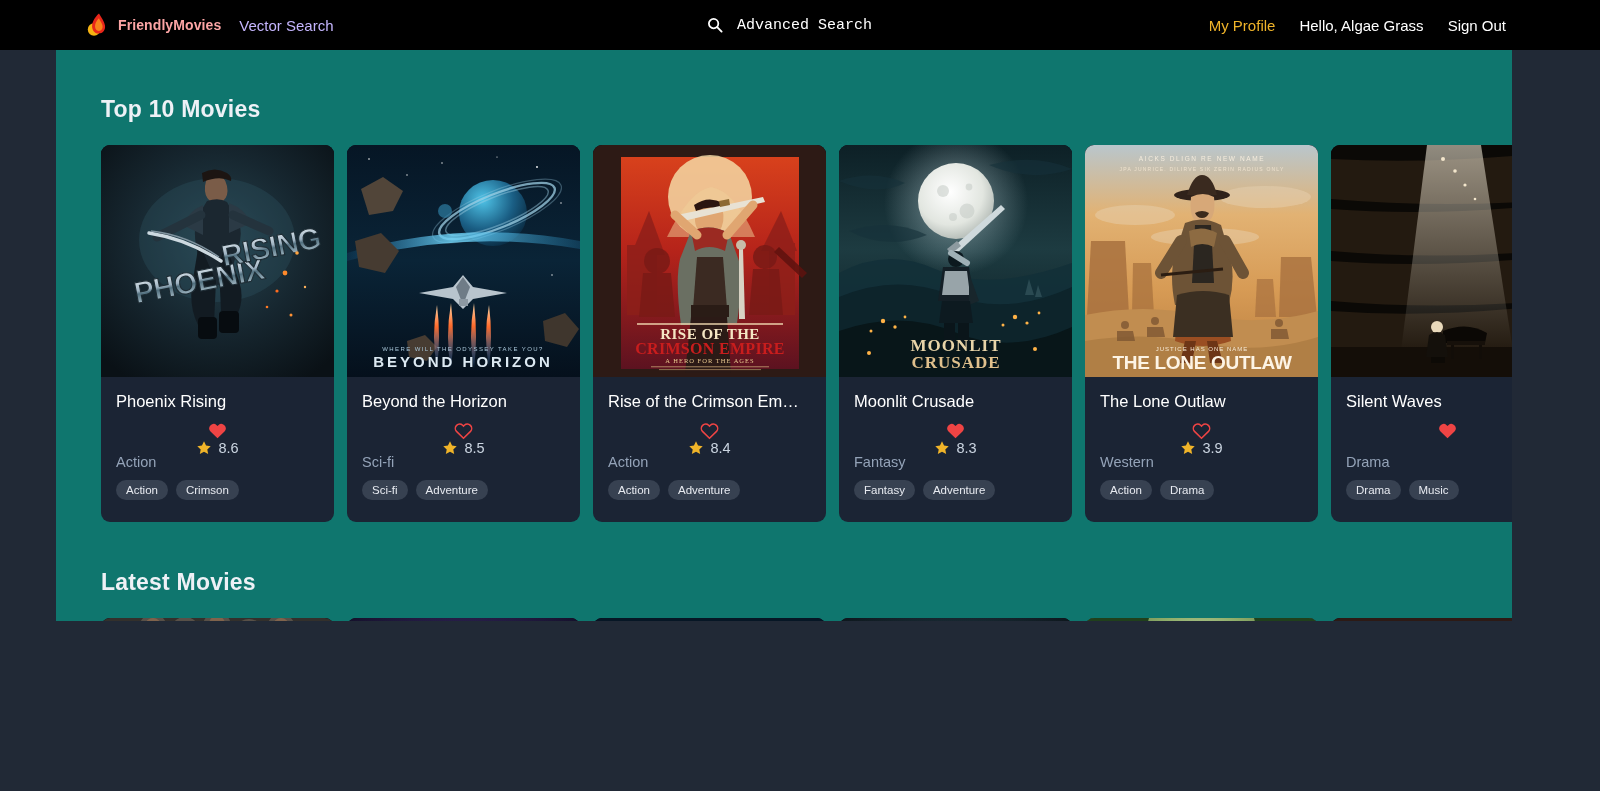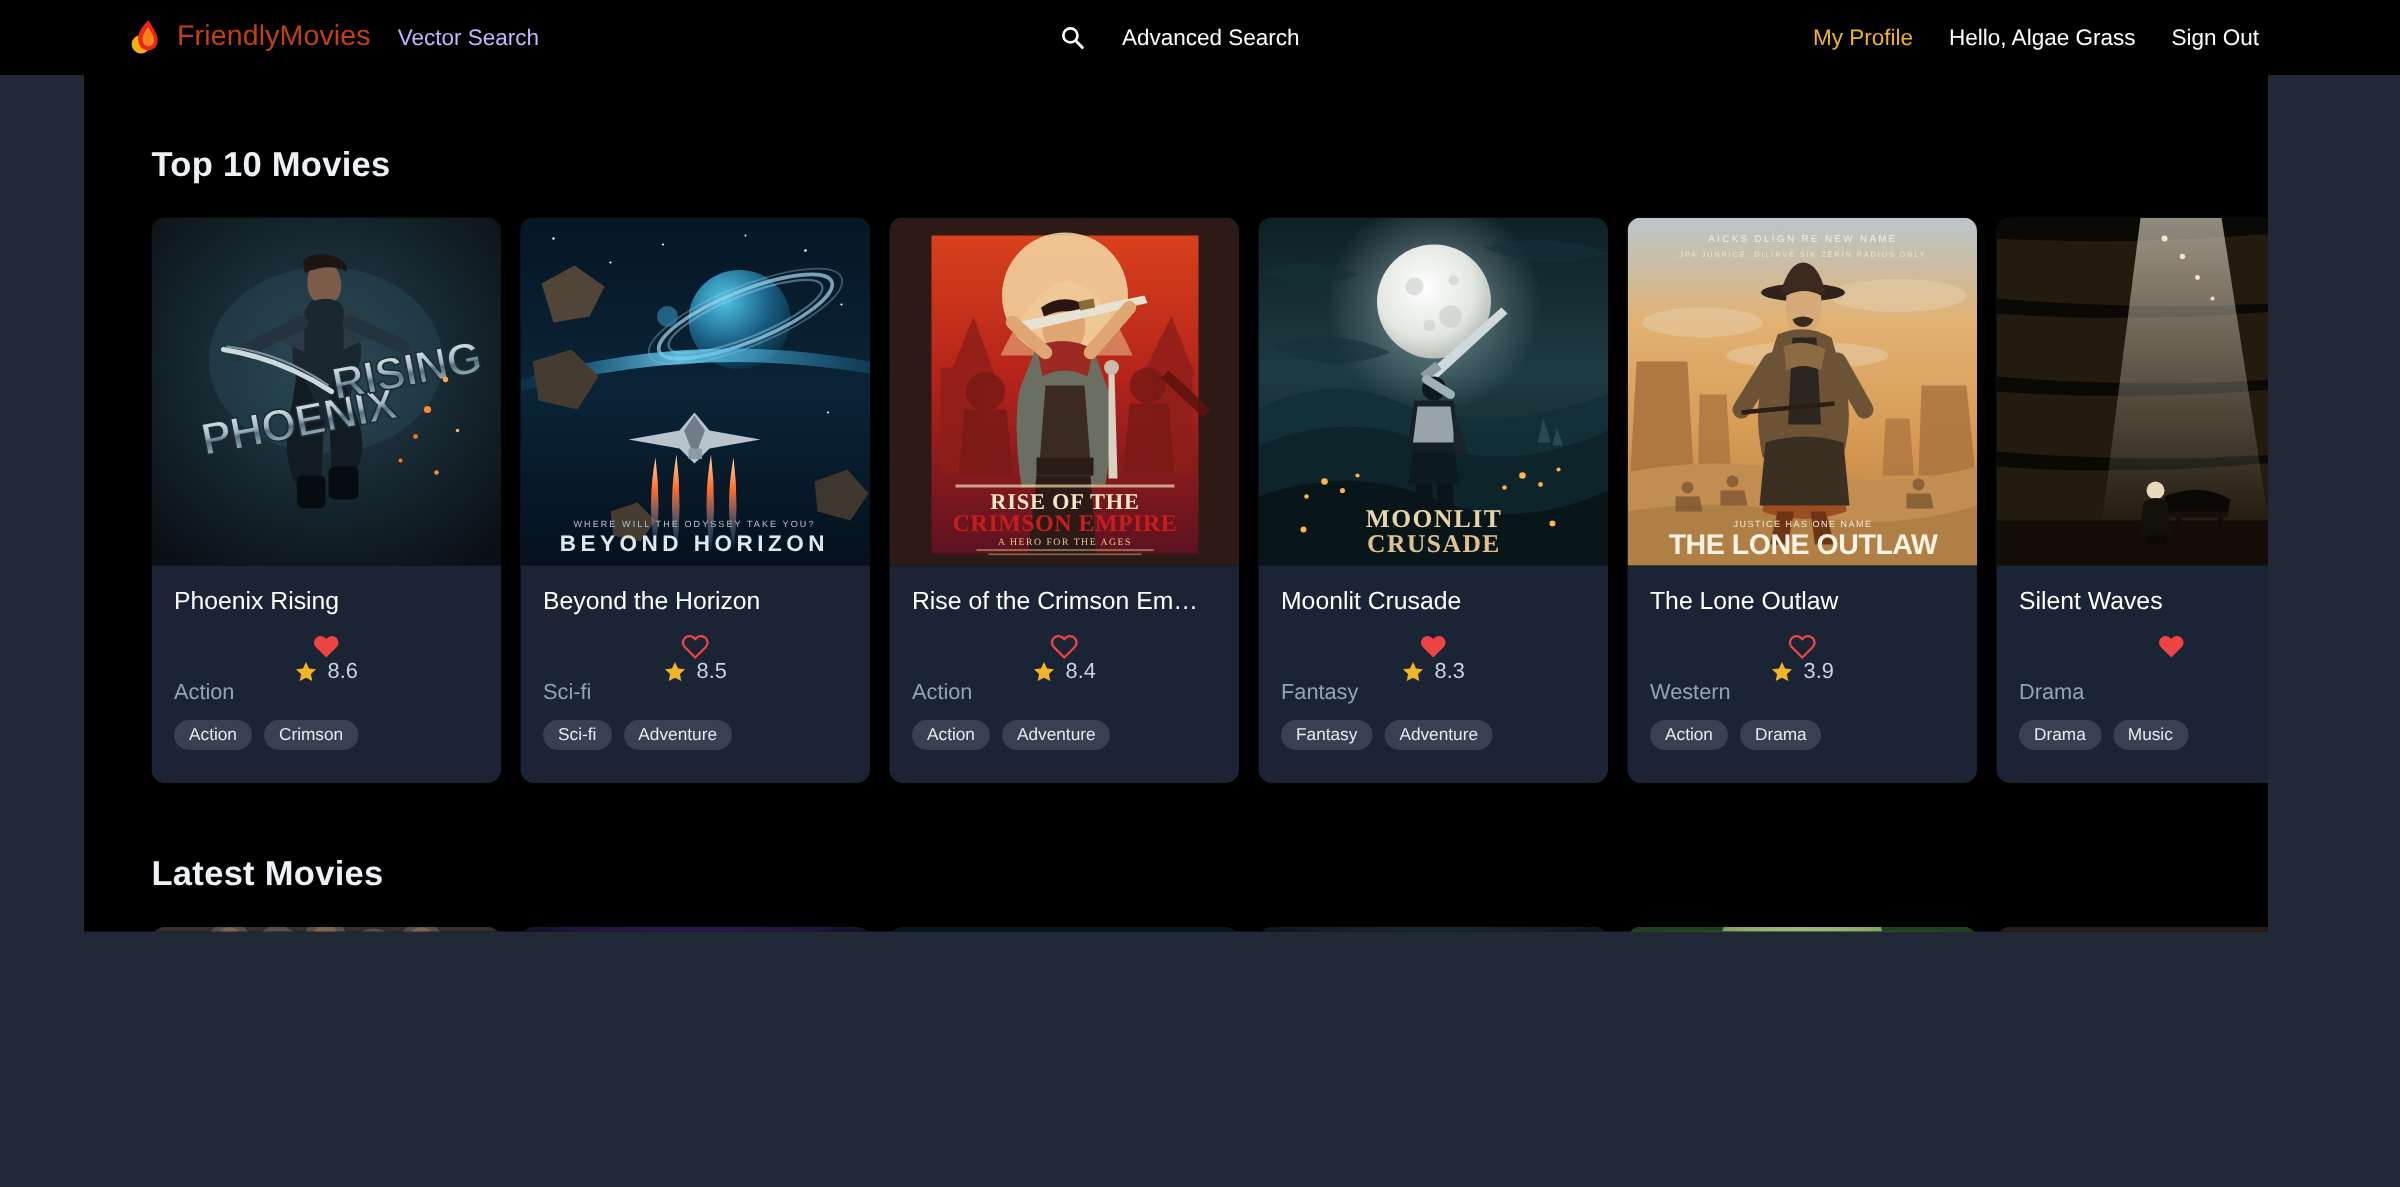--- a/index.html
+++ b/index.html
@@ -17,45 +17,45 @@
     background: #000000;
     display: flex; align-items: center;
     position: relative;
   }
   .brand-group {
     display: flex; align-items: center; gap: 10px;
     margin-left: 86px;
   }
   .flame-icon { width: 22px; height: 26px; position: relative; display:block; }
   .brand-name {
-    color: #c2410c; font-size: 19px; font-weight: 400; letter-spacing: .1px;
+    color: #fca5a5; font-size: 14px; font-weight: 700; letter-spacing: .1px;
   }
   .brand-sub {
     color: #c4b5fd; font-size: 15px; font-weight: 400; margin-left: 8px;
   }
   .adv-search {
     position: absolute; left: 707px; top: 0; height: 50px;
-    display: flex; align-items: center; gap: 25px;
-    color: #ffffff; font-size: 15px; cursor: pointer;
+    display: flex; align-items: center; gap: 14px;
+    color: #ffffff; font-size: 15px; cursor: pointer; font-family: Liberation Mono, monospace;
   }
   .search-icon { width: 16px; height: 16px; display:block; }
   .nav-right {
     position: absolute; right: 94px; top: 0; height: 50px;
     display: flex; align-items: center; gap: 24px;
     font-size: 15px;
   }
   .nav-link { color: #ffffff; cursor: pointer; white-space: nowrap; }
   .nav-link.accent { color: #f0b429; }
   .nav-greeting { color: #ffffff; white-space: nowrap; }
 
   
   .content-panel {
     position: absolute; left: 56px; top: 50px;
     width: 1456px; height: 571px;
-    background: #000000;
+    background: #0f766e;
     overflow: hidden;
   }
   .section { position: relative; }
   .section-title {
     color: #eef1f6; font-size: 23px; font-weight: 700;
     margin: 0 0 22px 45px; letter-spacing: .2px;
   }
   .sec-top { padding-top: 46px; }
   .sec-latest { padding-top: 47px; }
 

